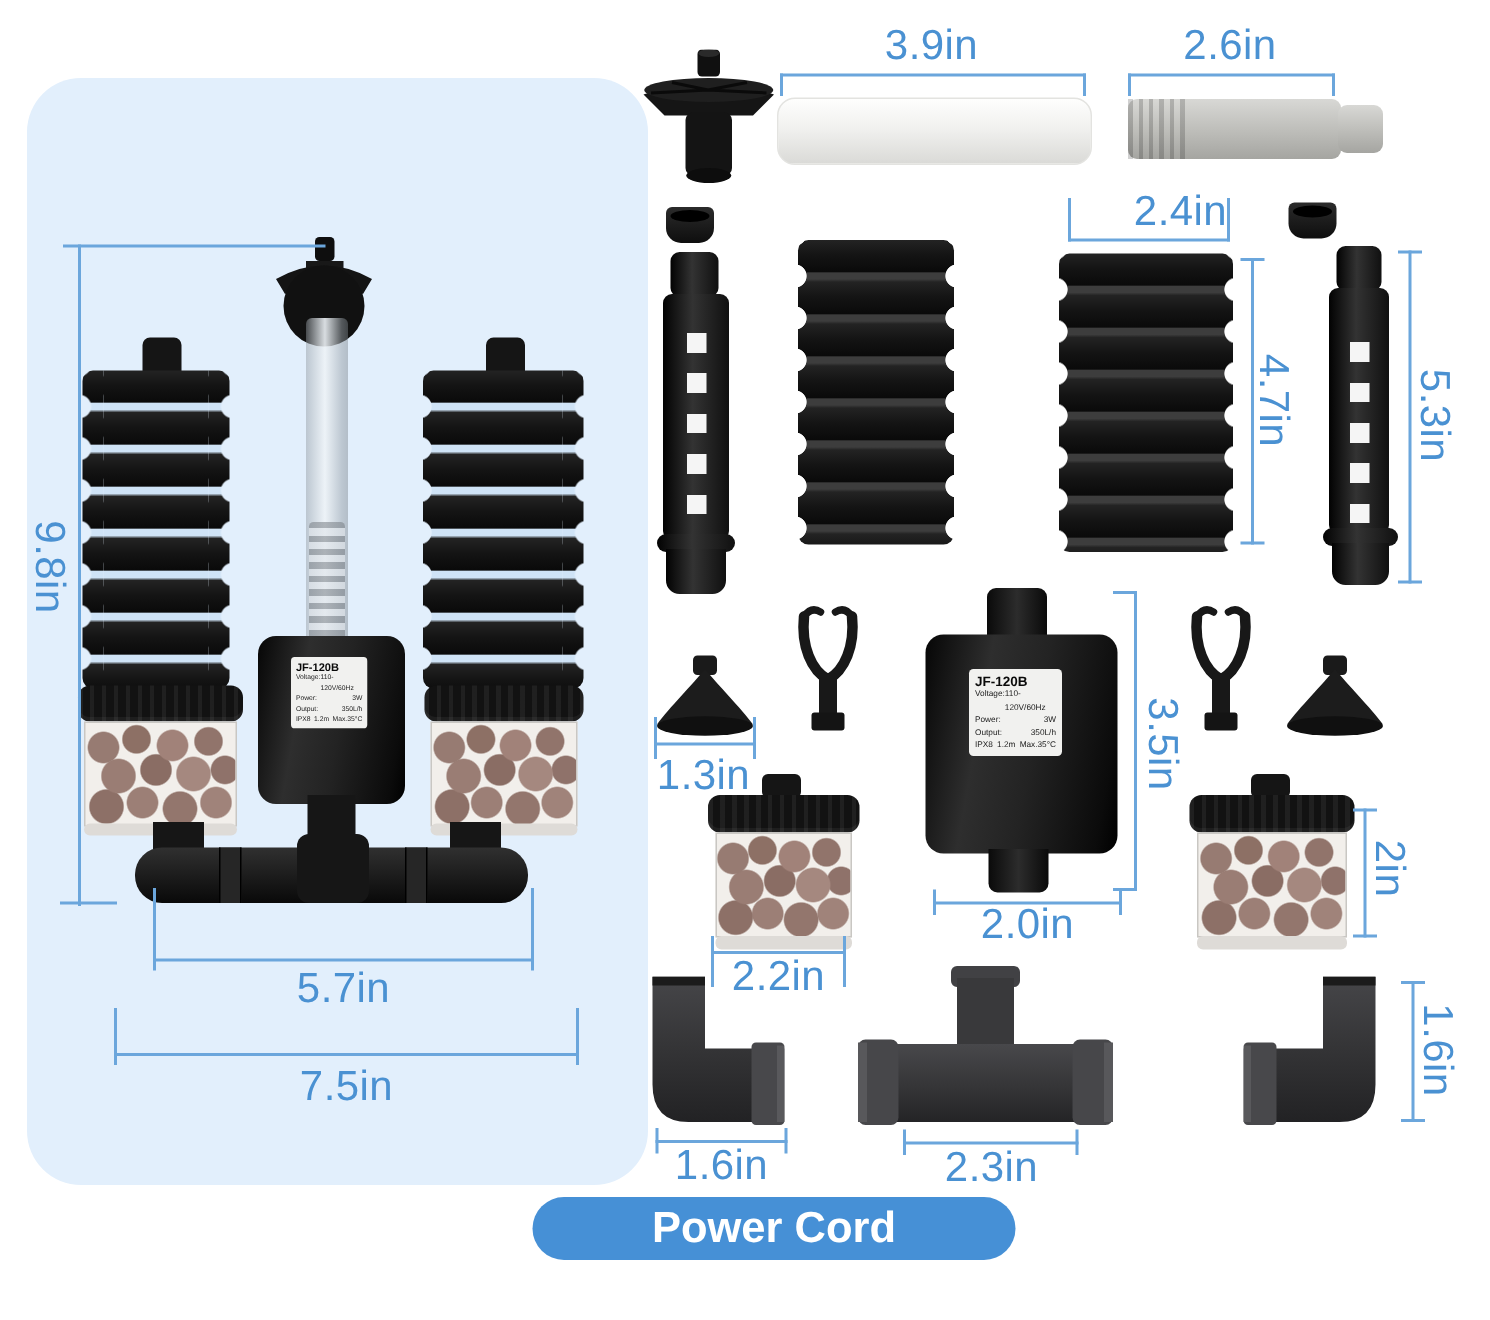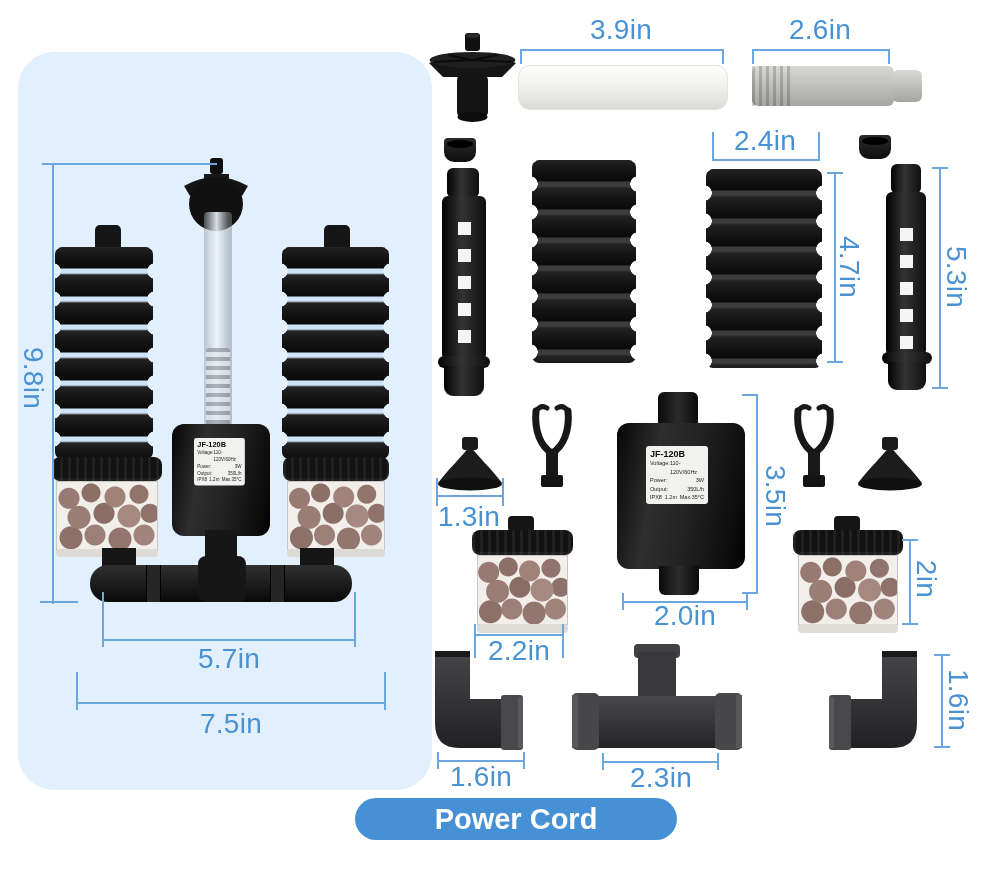--- a/index.html
+++ b/index.html
@@ -209,21 +209,21 @@
   <div class="blk" style="left:438px;top:356px;width:52px;height:12px"></div>
   <div class="blk" style="left:444px;top:366px;width:40px;height:30px;border-radius:0 0 9px 9px"></div>
 
   <div class="sponge sp-white" style="left:532px;top:160px;width:104px;height:203px"></div>
   <div class="sponge sp-white" style="left:706px;top:169px;width:116px;height:199px"></div>
 
   <div>
     <div class="ln" style="left:712px;top:132px;width:2px;height:29px"></div>
     <div class="ln" style="left:818px;top:132px;width:2px;height:29px"></div>
     <div class="ln" style="left:712px;top:159px;width:108px;height:2px"></div>
-    <div class="dim-label" style="left:715px;top:126px;width:100px">2.4in</div>
+    <div class="dim-label" style="left:737px;top:126px;width:100px">2.4in</div>
   </div>
 
   <div>
     <div class="ln" style="left:834px;top:172px;width:2px;height:191px"></div>
     <div class="ln" style="left:827px;top:172px;width:16px;height:2px"></div>
     <div class="ln" style="left:827px;top:361px;width:16px;height:2px"></div>
     <div class="dim-label rot" style="left:799px;top:252px">4.7in</div>
   </div>
 
   <div class="cap" style="left:859px;top:135px;width:32px;height:24px"></div>

